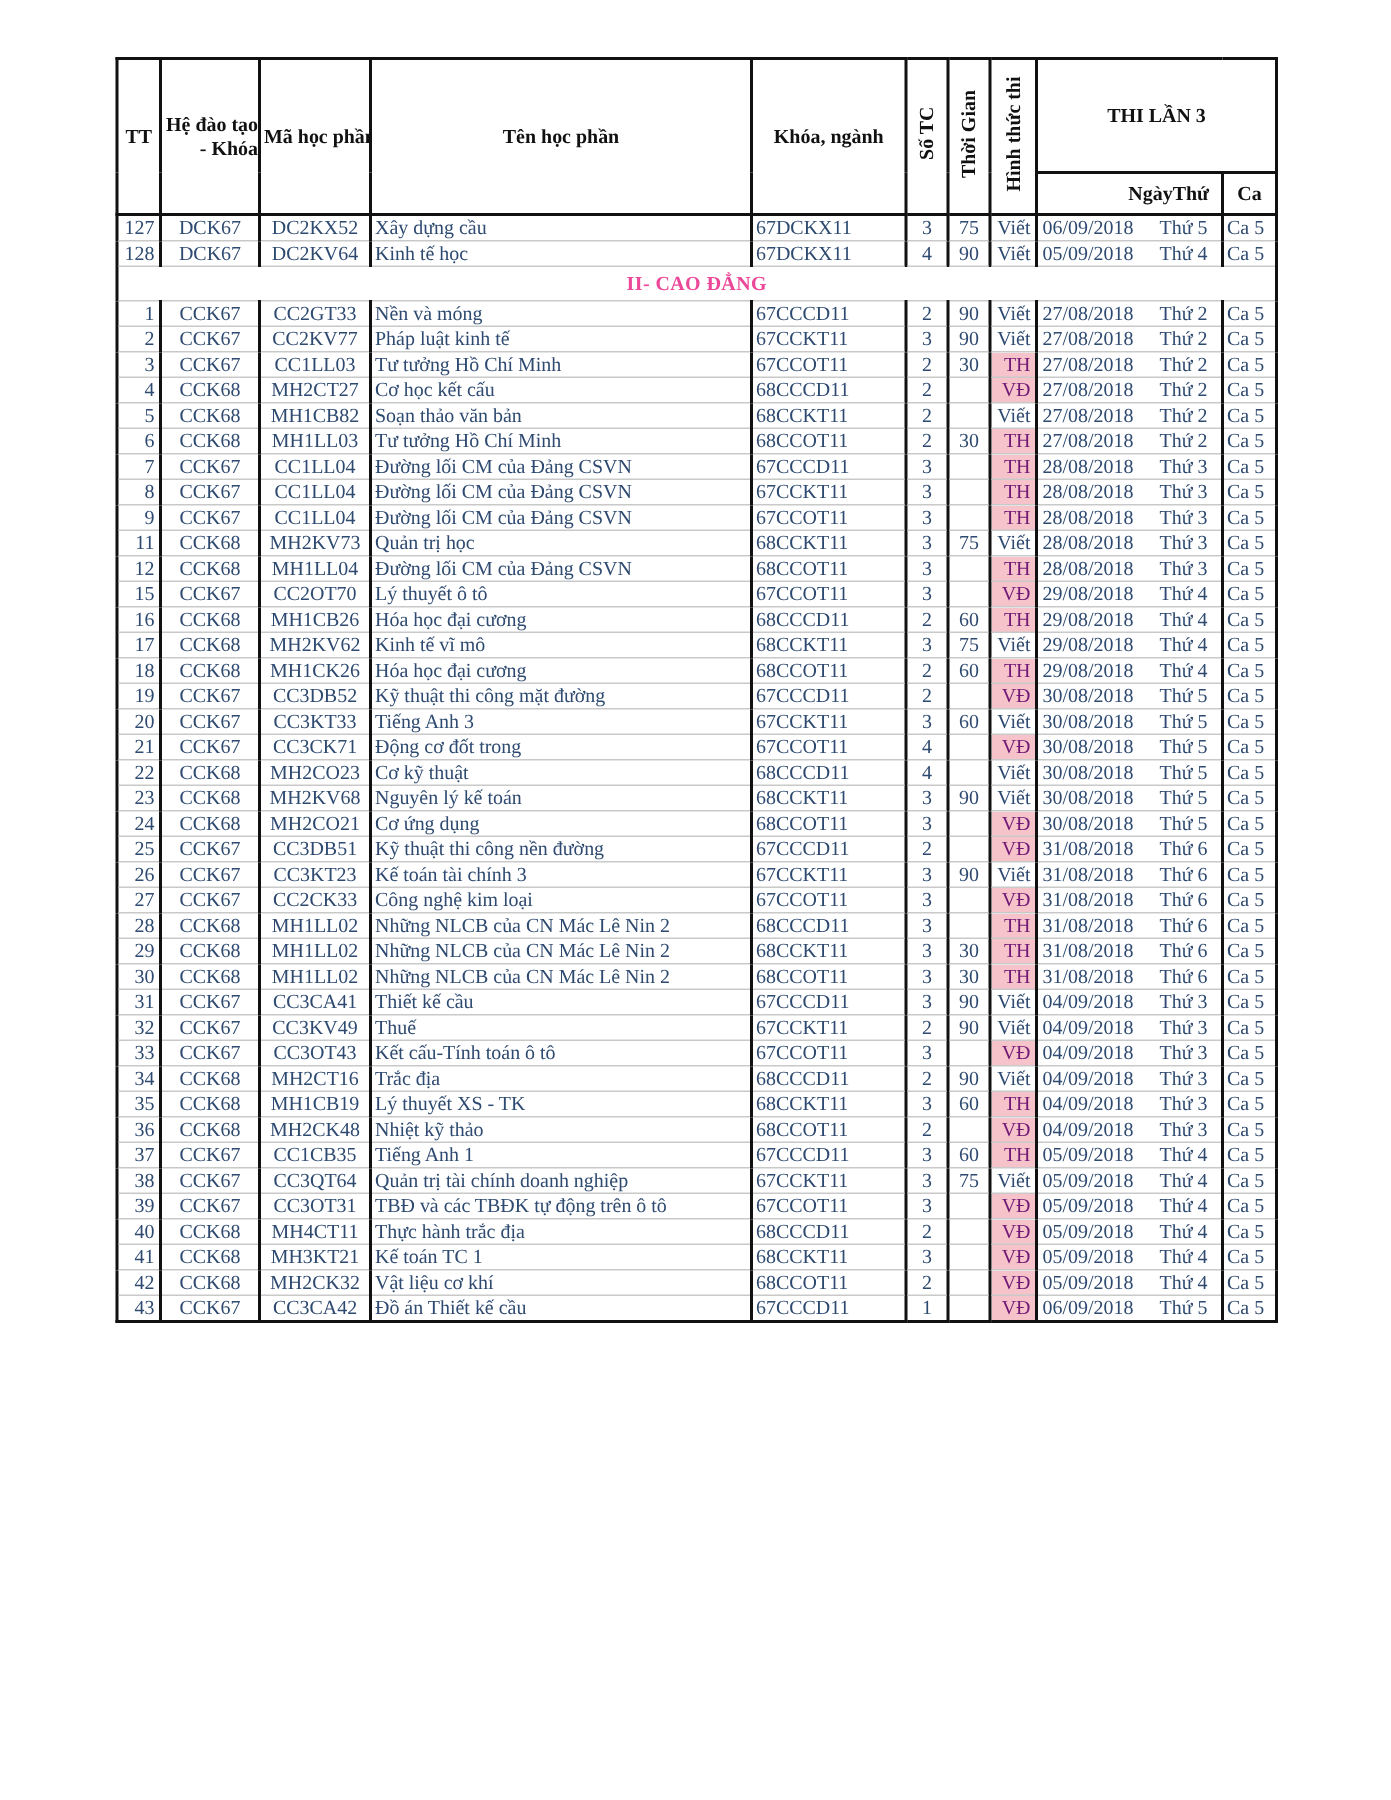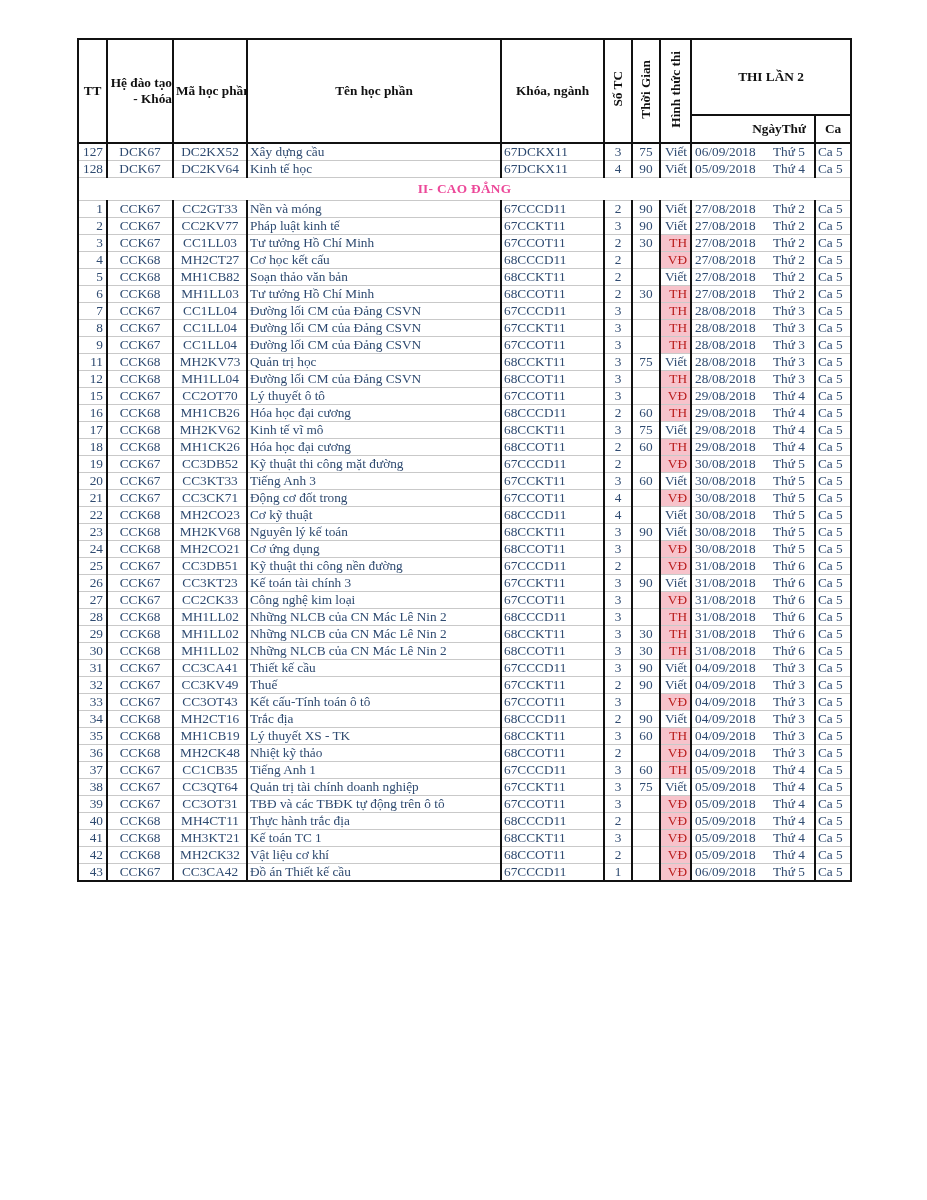--- a/index.html
+++ b/index.html
@@ -25,21 +25,21 @@
     font-size: 13.3px;
   }
   tbody tr { height: 16px; }
   tbody td.c { text-align: center; }
   tbody td.l { text-align: left; padding-left: 2px; }
   tbody td.r { text-align: right; padding-right: 3px; }
   
   .bl { border-left: 2.5px solid #111 !important; }
   .br { border-right: 2.5px solid #111 !important; }
   .bb { border-bottom: 2.5px solid #111 !important; }
-  td.pink { background: #f7c3cb; color: #b91c1c; }
+  td.pink { background: #f7c3cb; color: #701a75; }
   td.section { text-align: center; font-weight: bold; color: #ec4899; letter-spacing: 0.3px; border-left: 2.5px solid #111 !important; border-right: 2.5px solid #111 !important; }
   .vert { writing-mode: vertical-rl; transform: rotate(180deg); display: inline-block; white-space: nowrap; }
   .hdr-small { font-size: 11px; }
   .date { display: inline-block; width: 74px; text-align: left; padding-left: 1px; }
   .dow { display: inline-block; text-align: left; padding-left: 4px; }
   .ngay-thu { display: flex; justify-content: flex-end; padding: 0 8px 0 28px; }
 </style>
 </head>
 <body>
 
@@ -59,21 +59,21 @@
   <thead>
     <tr style="height:76px">
       <th rowspan="2">TT</th>
       <th rowspan="2" style="white-space:normal;line-height:16px;text-align:right;"><span>Hệ đào tạo - Khóa</span></th>
       <th rowspan="2" class="hdr-small" style="font-weight:bold;text-align:left;padding-left:2px;"><span>Mã học phần</span></th>
       <th rowspan="2">Tên học phần</th>
       <th rowspan="2">Khóa, ngành</th>
       <th rowspan="2"><span class="vert">Số TC</span></th>
       <th rowspan="2"><span class="vert">Thời Gian</span></th>
       <th rowspan="2"><span class="vert">Hình thức thi</span></th>
-      <th colspan="2">THI LẦN 2</th>
+      <th colspan="2">THI LẦN 3</th>
     </tr>
     <tr style="height:28px">
       <th>
         <div class="ngay-thu">
           <span>Ngày</span>
           <span>Thứ</span>
         </div>
       </th>
       <th>Ca</th>
     </tr>

